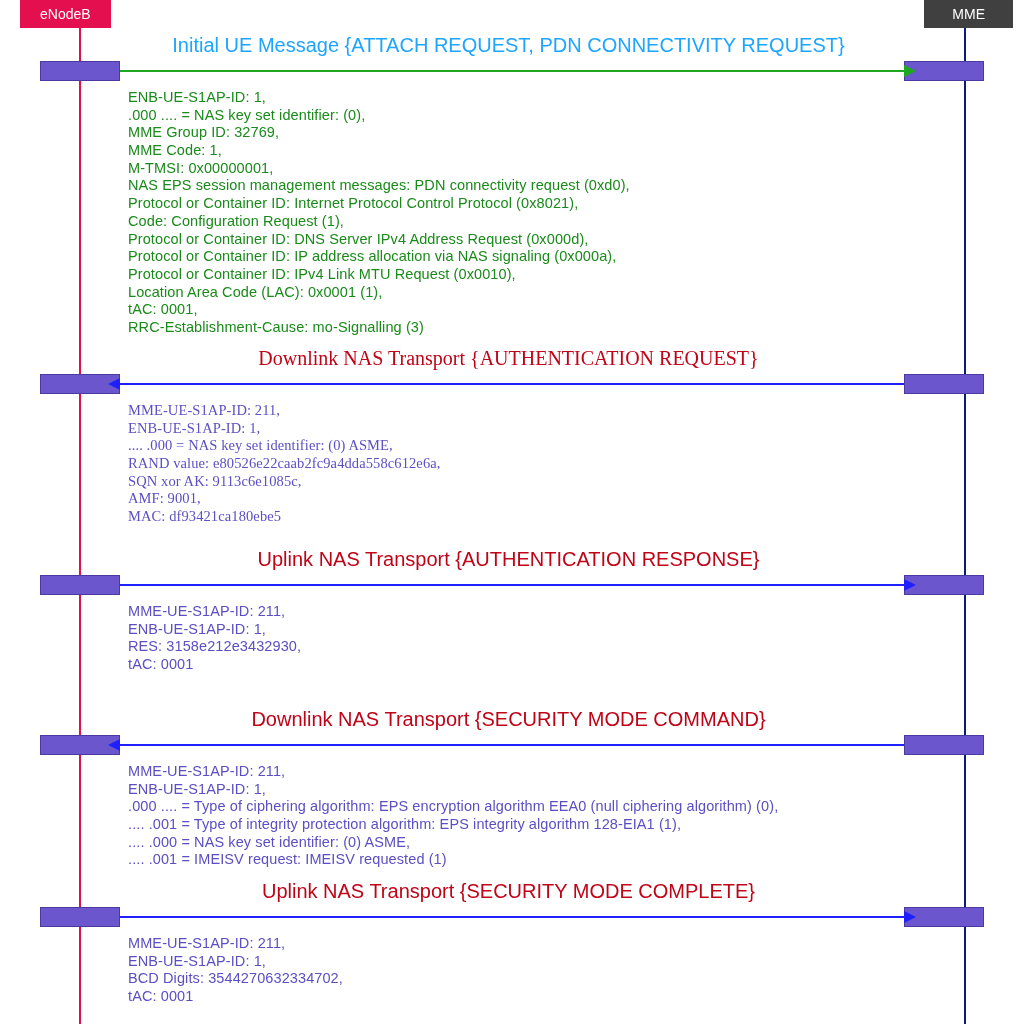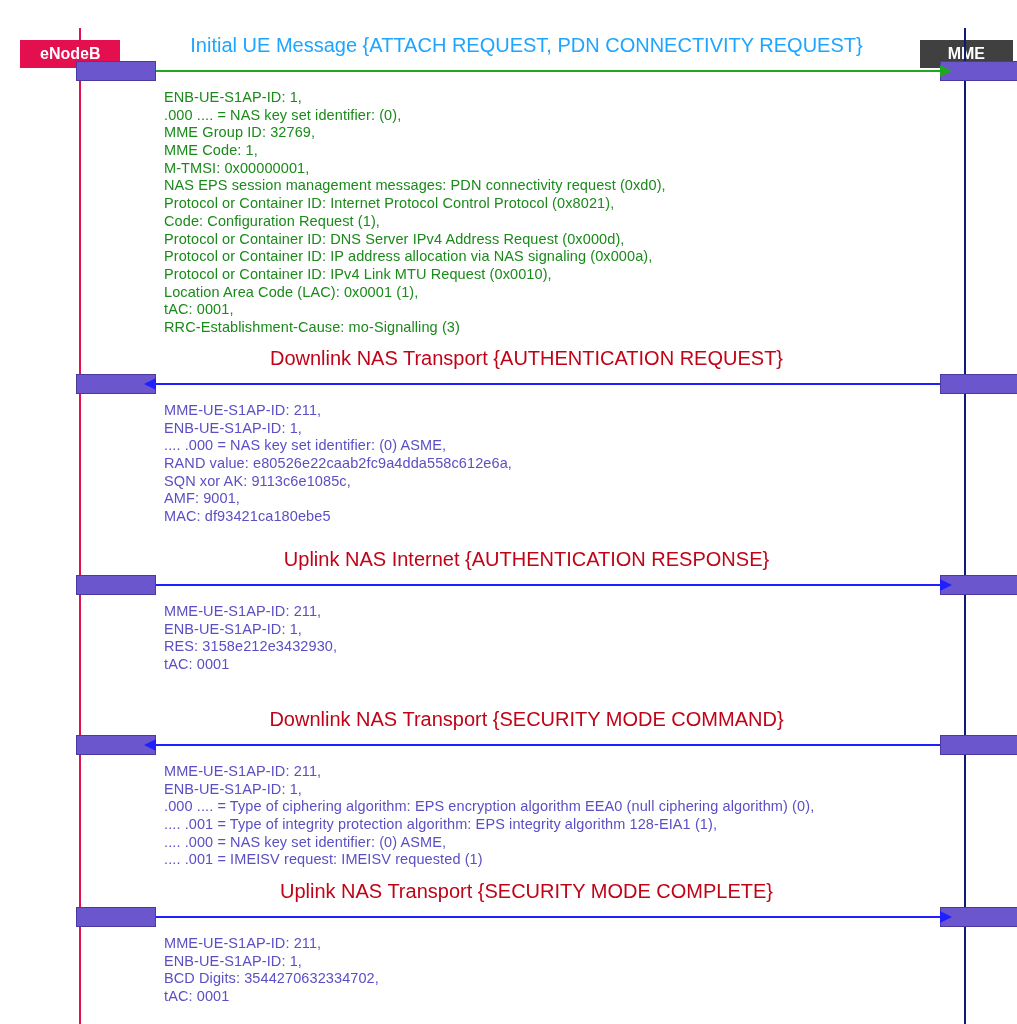--- a/index.html
+++ b/index.html
@@ -9,25 +9,24 @@
     position: relative;
     font-family: "Segoe UI", Arial, sans-serif;
     background: #fff;
     overflow: hidden;
   }
   .participant-box {
     position: absolute;
     top: 0;
     height: 28px;
     color: #fff;
-    font-size: 16px;
+    font-size: 14px;
     line-height: 28px;
     padding: 0 20px;
-    font-weight: 700;
-    margin-top: 40px;
+    font-weight: 400;
   }
   .p-enodeb {
     left: 20px;
     background: #e30f4f;
   }
   .p-mme {
     right: 4px;
     background: #404040;
     padding: 0 28px;
   }
@@ -37,21 +36,20 @@
     width: 2px;
     height: 1200px;
   }
   .lifeline-enodeb { left: 79px; background: #e30f4f; }
   .lifeline-mme    { left: 964px; background: #0c1b7a; }
 
   .section {
     position: absolute;
     left: 0;
     width: 1017px;
-    padding-left: 36px;
   }
 
   .msg-title {
     text-align: center;
     font-size: 20px;
     font-weight: 400;
     margin-bottom: 4px;
   }
   .msg-title.blue  { color: #1da5ff; }
   .msg-title.red   { color: #c00418; }
@@ -124,39 +122,39 @@
 Protocol or Container ID: Internet Protocol Control Protocol (0x8021),
 Code: Configuration Request (1),
 Protocol or Container ID: DNS Server IPv4 Address Request (0x000d),
 Protocol or Container ID: IP address allocation via NAS signaling (0x000a),
 Protocol or Container ID: IPv4 Link MTU Request (0x0010),
 Location Area Code (LAC): 0x0001 (1),
 tAC: 0001,
 RRC-Establishment-Cause: mo-Signalling (3)</div>
 </div>
 
-<div class="section" style="top:347px;">
+<div class="section" style="top:347px;font-family:Liberation Serif, serif;">
   <div class="msg-title red">Downlink NAS Transport {AUTHENTICATION REQUEST}</div>
   <div style="position:relative; height:22px;">
     <div class="activation act-left"></div>
     <div class="activation act-right"></div>
     <div class="arrow-line blue" style="top:9px;"></div>
     <div class="arrow-head ah-left blue" style="top:4px;"></div>
   </div>
   <div class="details purple" style="position:relative; top:6px; left:128px;">MME-UE-S1AP-ID: 211,
 ENB-UE-S1AP-ID: 1,
 .... .000 = NAS key set identifier: (0) ASME,
 RAND value: e80526e22caab2fc9a4dda558c612e6a,
 SQN xor AK: 9113c6e1085c,
 AMF: 9001,
 MAC: df93421ca180ebe5</div>
 </div>
 
 <div class="section" style="top:548px;">
-  <div class="msg-title red">Uplink NAS Internet {AUTHENTICATION RESPONSE}</div>
+  <div class="msg-title red">Uplink NAS Transport {AUTHENTICATION RESPONSE}</div>
   <div style="position:relative; height:22px;">
     <div class="activation act-left"></div>
     <div class="activation act-right"></div>
     <div class="arrow-line blue" style="top:9px;"></div>
     <div class="arrow-head ah-right blue" style="top:4px;"></div>
   </div>
   <div class="details purple" style="position:relative; top:6px; left:128px;">MME-UE-S1AP-ID: 211,
 ENB-UE-S1AP-ID: 1,
 RES: 3158e212e3432930,
 tAC: 0001</div>

